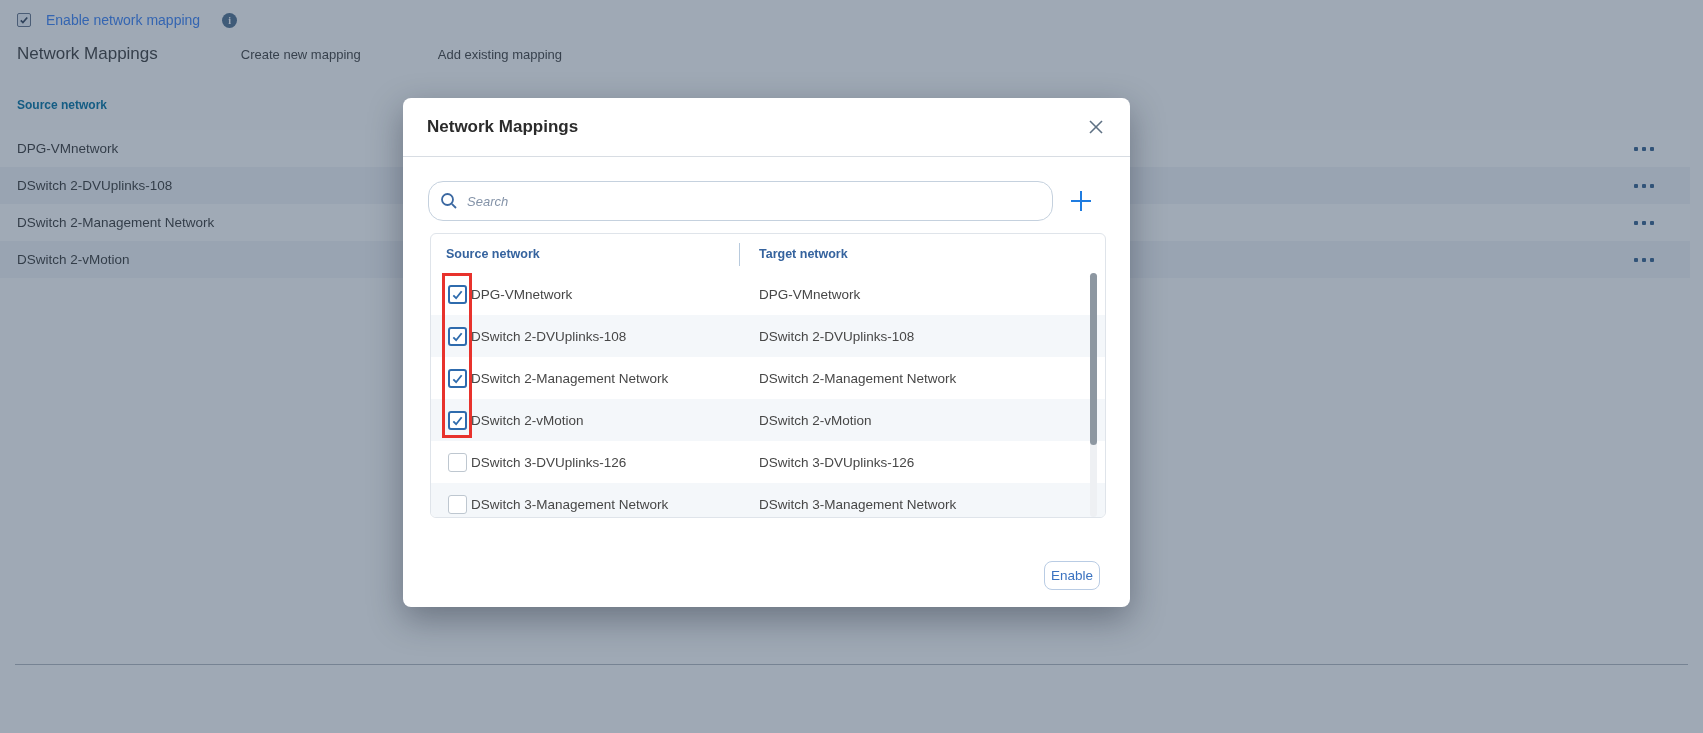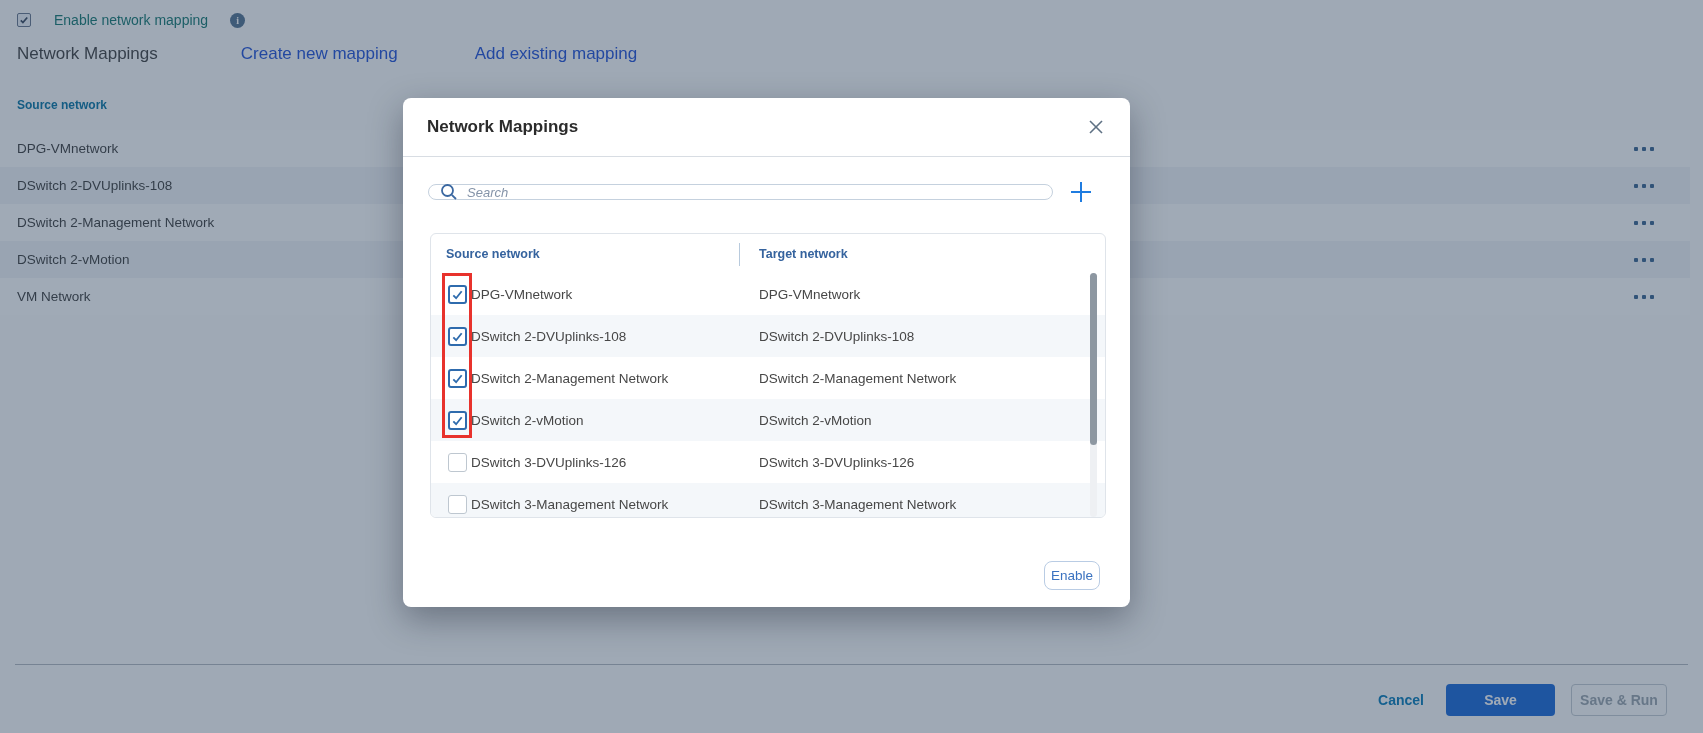--- a/index.html
+++ b/index.html
@@ -5,28 +5,28 @@
   * { margin:0; padding:0; box-sizing:border-box; }
   html,body { width:1703px; height:733px; }
   body { font-family:"Liberation Sans", sans-serif; background:#fff; position:relative; overflow:hidden; }
 
   
   .page { position:absolute; inset:0; background:#fdfdfd; }
 
   .enable-row { position:absolute; left:17px; top:12px; display:flex; align-items:center; }
   .win-cbx { width:14px; height:14px; border:1px solid #64748a; background:#eef3f8; border-radius:2px;
              display:flex; align-items:center; justify-content:center; color:#33435a; }
-  .enable-label { font-size:14px; color:#0f766e; margin-left:23px; }
+  .enable-label { font-size:14px; color:#3b82f6; margin-left:15px; }
   .info-icon { width:15px; height:15px; border-radius:50%; background:#4f6f8f; color:#fff;
                font-size:10px; font-weight:bold; font-family:"Liberation Serif", serif;
                display:flex; align-items:center; justify-content:center; margin-left:22px; }
 
   .heading-row { position:absolute; left:17px; top:44px; display:flex; align-items:baseline; }
   .page-title { font-size:17px; color:#3c3c3c; }
-  .link { font-size:17px; color:#1d4ed8; cursor:pointer; }
+  .link { font-size:13px; color:#404040; cursor:pointer; }
   .link.create { margin-left:83px; }
   .link.add { margin-left:77px; }
 
   .col-head { position:absolute; left:17px; top:98px; font-size:12px; font-weight:bold; color:#0072a3; }
 
   .page-rows { position:absolute; left:0; top:130px; width:1690px; }
   .page-row { height:37px; display:flex; align-items:center; justify-content:space-between;
               padding-left:17px; padding-right:32px; background:#fff; }
   .page-row.alt { background:#f2f5f8; }
   .row-label { font-size:13.5px; color:#3a3a3a; }
@@ -46,21 +46,21 @@
 
   
   .modal { position:absolute; left:403px; top:98px; width:727px; height:509px; background:#fff;
            border-radius:8px; z-index:20; box-shadow:0 12px 34px rgba(20,30,45,0.38); }
   .modal-header { position:relative; height:59px; border-bottom:1px solid #d8dde3; }
   .modal-title { position:absolute; left:24px; top:19px; font-size:17px; font-weight:bold; color:#2b2b2b; }
   .close-x { position:absolute; right:24px; top:19px; width:20px; height:20px; cursor:pointer;
              color:#5f7184; display:flex; align-items:center; justify-content:center; }
 
   .search-row { position:absolute; left:25px; top:83px; width:680px; display:flex; align-items:center; }
-  .search-box { width:625px; height:16px; border:1px solid #c5d1de; border-radius:15px;
+  .search-box { width:625px; height:40px; border:1px solid #c5d1de; border-radius:15px;
                 display:flex; align-items:center; padding-left:11px; background:#fff; }
   .search-input { border:none; outline:none; flex:1; font-size:13px; font-style:italic; color:#45536a;
                   margin-left:9px; font-family:"Liberation Sans", sans-serif; background:transparent; }
   .search-input::placeholder { color:#8493a8; font-style:italic; }
   .plus-btn { margin-left:17px; width:22px; height:22px; color:#1f7ce0; cursor:pointer;
               display:flex; align-items:center; justify-content:center; }
 
   .m-table { position:absolute; left:27px; top:135px; width:676px; height:285px;
              border:1px solid #dfe4ea; border-radius:6px; overflow:hidden; background:#fff; }
   .m-thead { height:39px; position:relative; display:flex; align-items:center; }
@@ -140,36 +140,23 @@
 
   <div class="page-row alt">
     <span class="row-label">DSwitch 2-vMotion</span>
     <span class="dots">
           <i></i>
           <i></i>
           <i></i>
         </span>
   </div>
 
-  <div class="page-row">
-    <span class="row-label">VM Network</span>
-    <span class="dots">
-          <i></i>
-          <i></i>
-          <i></i>
-        </span>
-  </div>
 </div>
 
   <div class="footer-divider"></div>
-  <div class="footer-bar">
-    <button class="btn btn-cancel">Cancel</button>
-    <button class="btn btn-save">Save</button>
-    <button class="btn btn-save-run">Save &amp; Run</button>
-  </div>
 </div>
 
 <div class="overlay"></div>
 
 <div class="modal">
 
   <div class="modal-header">
     <span class="modal-title">Network Mappings</span>
     <span class="close-x">
       <svg width="16" height="16" viewBox="0 0 16 16">

